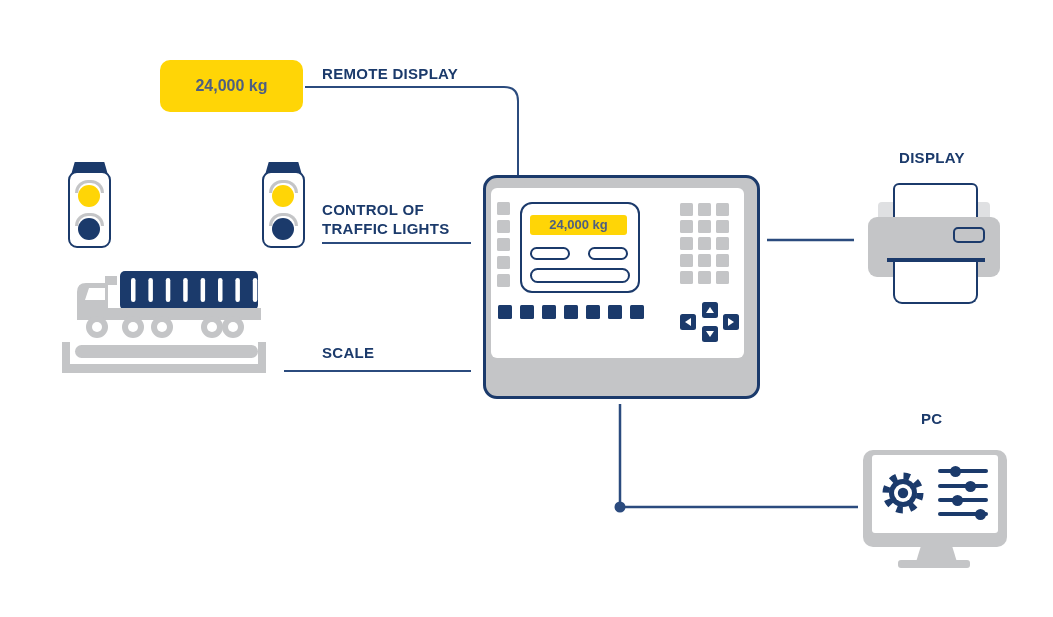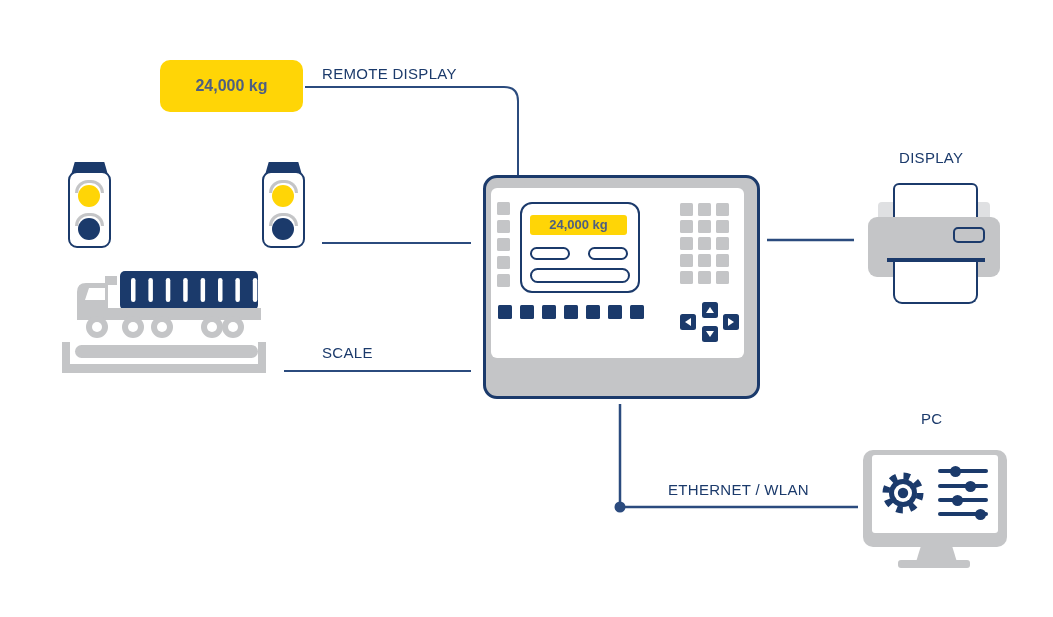--- a/index.html
+++ b/index.html
@@ -2,21 +2,21 @@
 <html style="--navy: #1b3a6b; --line: #2b4b7e; --yellow: #ffd506; --gray: #c4c5c7; --lightgray: #dfe0e2; --muted: #4f5f80; --white: #ffffff;"><head>
 <meta charset="utf-8">
 <style>
   :root{
     --navy:#1b3a6b; --line:#2b4b7e; --yellow:#ffd506; --gray:#c4c5c7;
     --lightgray:#dfe0e2; --muted:#4f5f80; --white:#ffffff;
   }
   html,body{margin:0;padding:0;background:#fff;}
   .canvas{position:relative;width:1053px;height:617px;background:#fff;overflow:hidden;
           font-family:"Liberation Sans","DejaVu Sans",sans-serif;border-radius:22px;}
-  .lbl{position:absolute;color:var(--navy);font-weight:normal;font-size:15px;letter-spacing:.3px;line-height:19px;}
+  .lbl{position:absolute;color:var(--navy);font-weight:bold;font-size:15px;letter-spacing:.3px;line-height:19px;}
   svg{position:absolute;overflow:visible;}
 
   
   .remote-box{position:absolute;left:160px;top:60px;width:143px;height:52px;background:var(--yellow);
               border-radius:10px;display:flex;align-items:center;justify-content:center;}
   .remote-box span{color:var(--muted);font-weight:bold;font-size:16px;}
 
   
   .tlight{position:absolute;width:43px;height:86px;}
   .tl-cap{position:absolute;left:3px;top:0;width:37px;height:13px;background:var(--navy);
@@ -105,20 +105,21 @@
   </div>
   <div class="tlight" style="left:262px;top:162px;">
     <div class="tl-cap"></div>
     <div class="tl-body">
       <div class="visor v1"></div>
       <div class="bulb b1"></div>
       <div class="visor v2"></div>
       <div class="bulb b2"></div>
     </div>
   </div>
+  <div class="lbl" style="left:322px;top:200px;width:135px;">CONTROL OF TRAFFIC LIGHTS</div>
 
   <svg style="left:60px;top:258px;" width="212" height="120" viewBox="0 0 212 120">
     <rect x="45" y="18" width="12" height="9" fill="var(--gray)"></rect>
     <path d="M17 62 V34 Q17 25 26 25 H48 V62 Z" fill="var(--gray)"></path>
     <path d="M29 30 H45 V42 H25 Z" fill="#fff"></path>
     <rect x="60" y="13" width="138" height="39" rx="5" fill="var(--navy)"></rect>
     <g fill="#fff">
       <rect x="71" y="20" width="4.5" height="24" rx="2.2"></rect>
       <rect x="88.4" y="20" width="4.5" height="24" rx="2.2"></rect>
       <rect x="105.8" y="20" width="4.5" height="24" rx="2.2"></rect>
@@ -203,21 +204,20 @@
   </div>
 
   <div class="lbl" style="left:899px;top:148px;">DISPLAY</div>
   <div class="prn-back"></div>
   <div class="prn-paper-top"></div>
   <div class="prn-body"></div>
   <div class="prn-button"></div>
   <div class="prn-slot"></div>
   <div class="prn-paper-bot"></div>
 
-  <div class="lbl" style="left:668px;top:480px;">ETHERNET / WLAN</div>
 
   <div class="lbl" style="left:921px;top:409px;">PC</div>
   <div class="pc-monitor"></div>
   <div class="pc-screen">
     <div class="slider-line" style="left:66px;top:14.2px;"></div>
     <div class="slider-dot" style="left:77.5px;top:10.5px;"></div>
     <div class="slider-line" style="left:66px;top:29.2px;"></div>
     <div class="slider-dot" style="left:92.5px;top:25.5px;"></div>
     <div class="slider-line" style="left:66px;top:43.2px;"></div>
     <div class="slider-dot" style="left:79.5px;top:39.5px;"></div>

